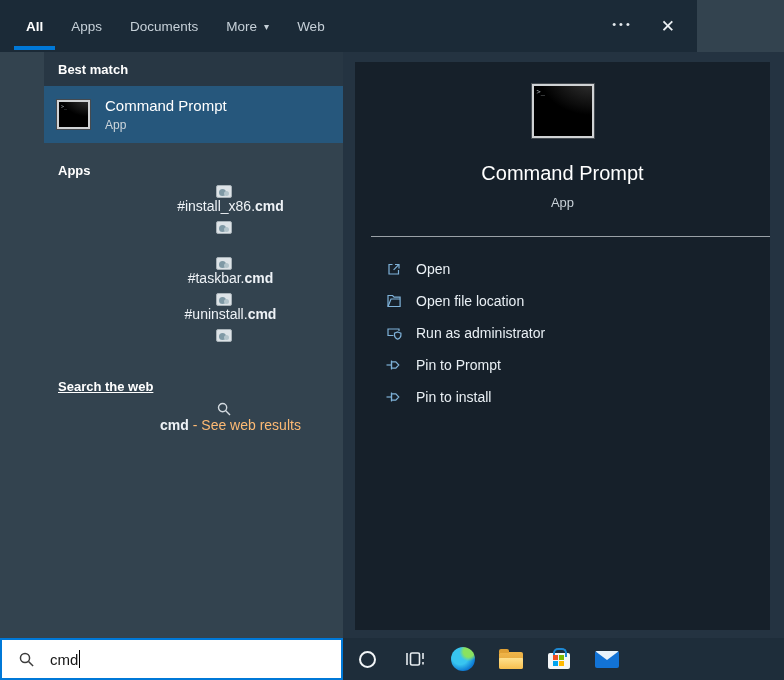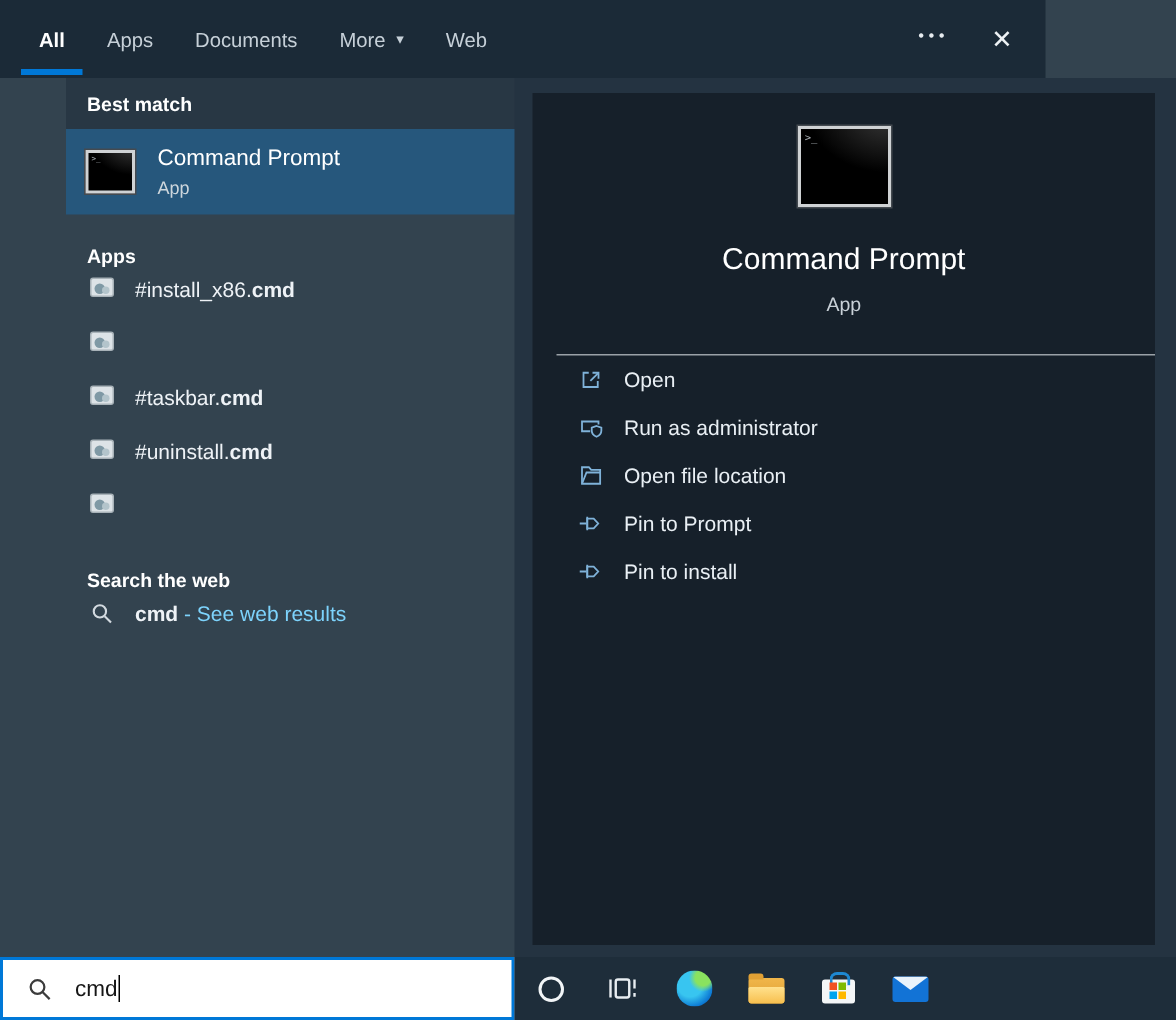--- a/index.html
+++ b/index.html
@@ -20,24 +20,24 @@
   
   .left-panel { position:absolute; left:0; top:52px; width:343px; height:586px; background:#33434f;margin-left:44px; }
   .section-header { height:30px; display:flex; align-items:center; padding-left:14px; font-size:13px; font-weight:bold; color:#fff; }
   .bm-header { height:34px; background:#283744; }
   .bm-item { height:57px; background:#26577c; display:flex; align-items:center; padding-left:13px; }
   .bm-text { margin-left:15px; }
   .bm-title { font-size:15px; color:#fff; }
   .bm-sub { font-size:12px; color:#cdd6dc; margin-top:4px; }
 
   .apps-header { margin-top:12px; }
-  .row { height:36px; display:flex; align-items:flex-start; padding-left:16px; position:relative; }
+  .row { height:36px; display:flex; align-items:center; padding-left:16px; position:relative;flex-direction:column; }
   .row-label { margin-left:14px; font-size:14px; color:#eef2f6; }
   .row-label b { font-weight:bold; }
-  .row .rest { color:#7dd3fc; font-weight:normal; }
+  .row .rest { color:#fdba74; font-weight:normal; }
   .chevron { position:absolute; right:14px; top:50%; transform:translateY(-54%); font-size:21px; font-weight:300; color:#c2ccd3; line-height:1; }
 
   
   .term { position:relative; background:#000; border:2px solid #cfd2d4; box-shadow:0 0 0 1px #444a50; }
   .term::before { content:""; position:absolute; inset:0; background:radial-gradient(150% 130% at 100% -20%, rgba(95,95,95,.6), rgba(0,0,0,0) 60%); }
   .term::after { content:">_"; position:absolute; top:1px; left:2px; font-family:"DejaVu Sans Mono", monospace; font-size:5px; color:#a9afb4; }
   .term.mini { width:33px; height:29px; }
   .term.big { width:62px; height:54px; margin:22px auto 0; }
   .term.big::after { font-size:7px; top:2px; left:3px; }
 
@@ -48,21 +48,21 @@
 
   .mag-light { stroke:#d3dae0; }
   .mag-dark  { stroke:#3c3c3c; }
 
   
   .right-panel { position:absolute; left:343px; top:52px; width:441px; height:586px; background:#243341; }
   .card { position:absolute; left:12px; top:10px; right:14px; bottom:8px; background:#16202a; }
   .pv-title { text-align:center; font-size:20px; color:#fff; margin-top:24px; }
   .pv-sub { text-align:center; font-size:13px; color:#c9d1d8; margin-top:10px; }
   .divider { height:1px; background:#9aa1a7; margin:26px 0 0 16px; }
-  .actions { }
+  .actions { margin-top:16px; }
   .action { height:32px; display:flex; align-items:center; padding-left:30px; }
   .action svg { flex:0 0 auto; }
   .action-label { margin-left:13px; font-size:14px; color:#e9eff4; }
   .aicon { stroke:#7fb2d9; fill:none; stroke-width:1.2; }
 
   
   .searchbox { position:absolute; left:0; top:638px; width:343px; height:42px; background:#fff; border:2px solid #0078d7; display:flex; align-items:center; padding-left:16px; }
   .search-value { margin-left:15px; font-size:15px; color:#161616; }
   .caret-bar { width:1px; height:18px; background:#000; margin-left:1px; animation:blink 1s steps(1) infinite; }
   @keyframes blink { 50% { opacity:0; } }
@@ -147,21 +147,21 @@
   <div class="row">
     <div class="cmdfile"></div>
     <div class="row-label"><span>#uninstall.</span><b>cmd</b></div>
     <span class="chevron">›</span>
   </div>
   <div class="row">
     <div class="cmdfile"></div>
     <span class="chevron">›</span>
   </div>
 
-  <div class="section-header" style="margin-top:6px;">Search the web</div>
+  <div class="section-header" style="margin-top:6px;text-decoration:underline;">Search the web</div>
 
   <div class="row">
     <svg width="16" height="16" viewBox="0 0 16 16">
       <circle class="mag-light" cx="6.6" cy="6.6" r="4.1" fill="none" stroke-width="1.4"></circle>
       <line class="mag-light" x1="9.8" y1="9.8" x2="14" y2="14" stroke-width="1.4"></line>
     </svg>
     <div class="row-label"><b>cmd</b><span class="rest"> - See web results</span></div>
     <span class="chevron">›</span>
   </div>
 
@@ -178,31 +178,31 @@
       <div class="action">
         <svg width="18" height="18" viewBox="0 0 18 18">
           <path class="aicon" d="M7.5 4.5H4v9.5h9.5V10"></path>
           <path class="aicon" d="M10 4.5h4v4"></path>
           <path class="aicon" d="M13.8 4.7 8.6 9.9"></path>
         </svg>
         <span class="action-label">Open</span>
       </div>
       <div class="action">
         <svg width="18" height="18" viewBox="0 0 18 18">
+          <path class="aicon" d="M3 14.5V3.5h4.6l1.5 1.7h6v9.3z"></path>
+          <path class="aicon" d="M3 14.5 6 7h9"></path>
+        </svg>
+        <span class="action-label">Open file location</span>
+      </div>
+      <div class="action">
+        <svg width="18" height="18" viewBox="0 0 18 18">
           <path class="aicon" d="M8.5 11.5H3V5h11v2"></path>
           <path class="aicon" d="M12.7 8l3.2 1.1v2.1c0 2-1.4 3.2-3.2 4-1.8-.8-3.2-2-3.2-4V9.1z"></path>
         </svg>
         <span class="action-label">Run as administrator</span>
-      </div>
-      <div class="action">
-        <svg width="18" height="18" viewBox="0 0 18 18">
-          <path class="aicon" d="M3 14.5V3.5h4.6l1.5 1.7h6v9.3z"></path>
-          <path class="aicon" d="M3 14.5 6 7h9"></path>
-        </svg>
-        <span class="action-label">Open file location</span>
       </div>
       <div class="action">
         <svg width="18" height="18" viewBox="0 0 18 18">
           <path class="aicon" d="M1.5 9h4.5"></path>
           <path class="aicon" d="M6.5 4.5v9"></path>
           <path class="aicon" d="M6.5 5.8h4.3l3 3.2-3 3.2H6.5z"></path>
         </svg>
         <span class="action-label">Pin to Prompt</span>
       </div>
       <div class="action">

